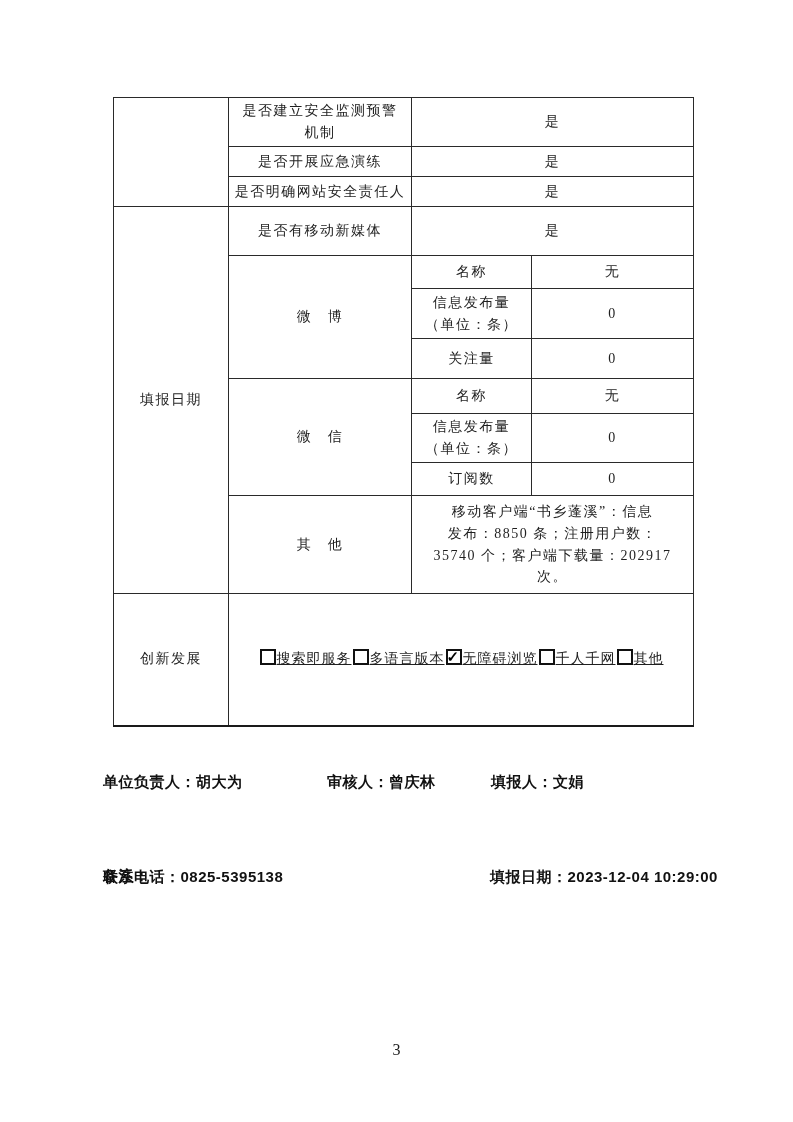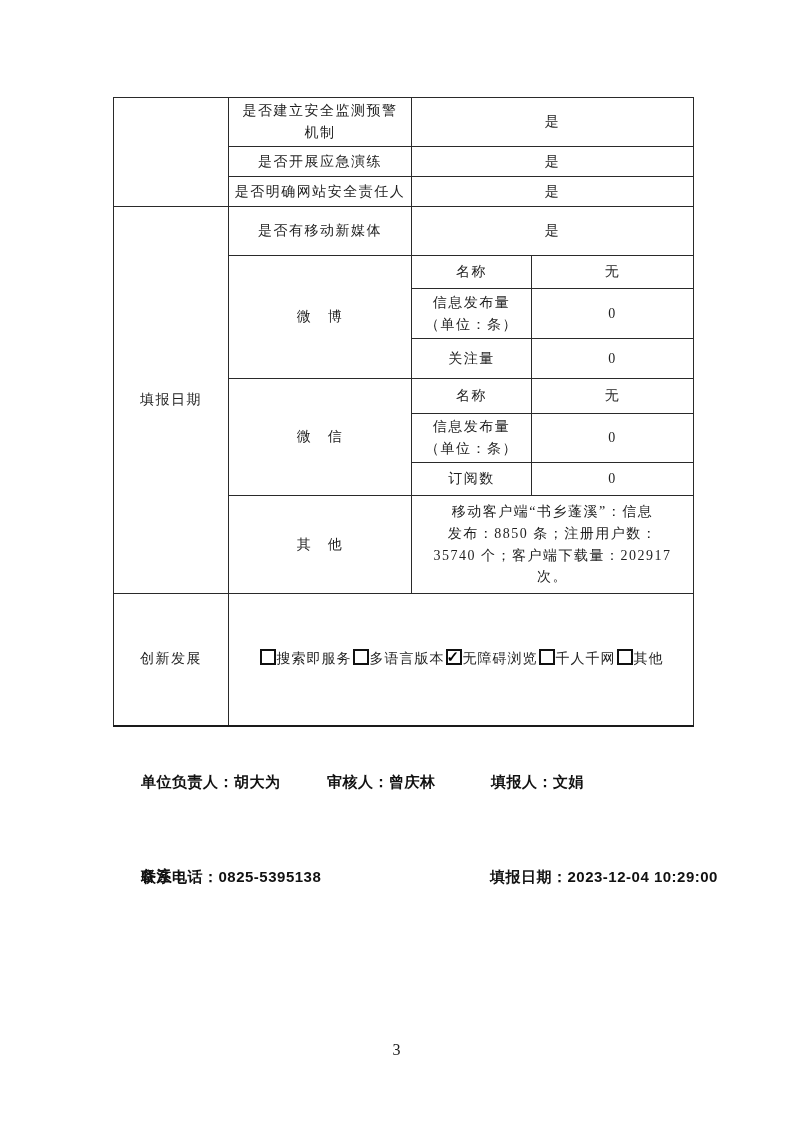--- a/index.html
+++ b/index.html
@@ -70,36 +70,36 @@
   .cb.checked::after {
     content: "✓";
     position: absolute;
     top: -5px;
     left: -1px;
     font-size: 15px;
     font-weight: bold;
     color: #000;
     letter-spacing: 0;
   }
-  .cb-label { letter-spacing: 1px; }
+  .cb-label { letter-spacing: 1px; text-decoration: underline; }
 
   
   .f-line {
     position: absolute;
     font-family: "Liberation Sans", "DejaVu Sans", sans-serif;
     font-weight: bold;
     font-size: 15px;
     letter-spacing: 0.5px;
     color: #111;
     white-space: nowrap;
   }
   .f-l1 { top: 773px; }
   .f-l2 { top: 868px; text-align: center; }
   .f-l3 { top: 867px; }
-  .pos-a { left: 103px; margin-left: 38px; }
+  .pos-a { left: 103px; }
   .pos-b { left: 327px; }
   .pos-c { left: 491px; }
   .pos-d { left: 490px; }
 
   .page-number {
     position: absolute;
     top: 1041px;
     left: 0;
     width: 100%;
     text-align: center;

